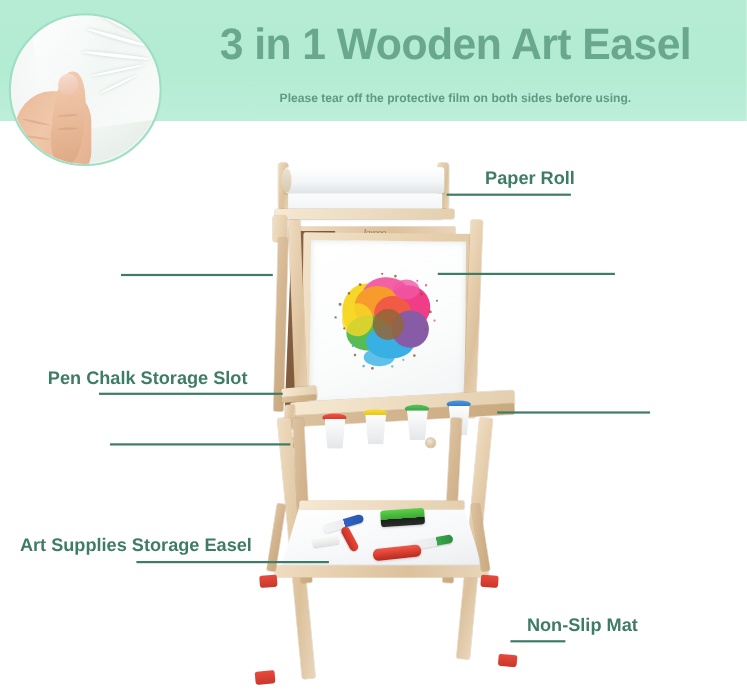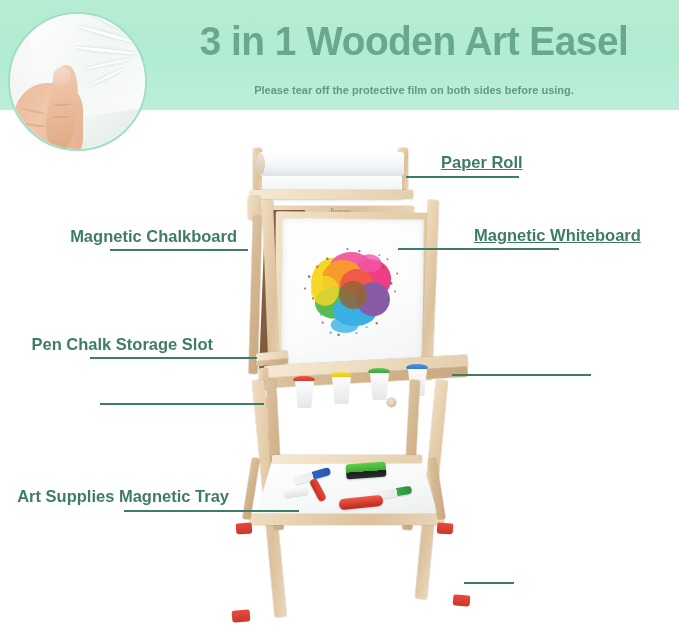--- a/index.html
+++ b/index.html
@@ -135,21 +135,21 @@
   
   .callout {
     position: absolute;
     font-family: "Liberation Sans Narrow","Liberation Sans", sans-serif;
     font-weight: 700;
     font-size: 16.5px;
     line-height: 19px;
     color: #3f7c66;
     white-space: nowrap;
   }
-  .callout.right { text-align: center; text-decoration: underline; }
+  .callout.right { text-align: center; }
   .callout.left  { text-align: right; }
 
   .leader {
     position: absolute;
     height: 2px;
     background: #3f7c66;
   }
 
   
   .easel { position: absolute; left: 0; top: 0; width: 679px; height: 634px; }
@@ -382,31 +382,30 @@
 
     <div class="foot" style="left:232px; top:610px; width:18px; height:12px; transform:rotate(-5deg);"></div>
     <div class="foot" style="left:453px; top:595px; width:17px; height:11px; transform:rotate(5deg);"></div>
     <div class="foot" style="left:236px; top:523px; width:16px; height:11px; transform:rotate(-4deg);"></div>
     <div class="foot" style="left:437px; top:523px; width:16px; height:11px; transform:rotate(4deg);"></div>
   </div>
 
   <div class="callout right" style="left:441px; top:153px;">Paper Roll</div>
   <div class="leader" style="left:406px; top:176px; width:113px;"></div>
 
-  <div class="callout right" style="left:474px; top:226px;">Magnetic Whiteboard</div>
   <div class="leader" style="left:398px; top:248px; width:161px;"></div>
 
   <div class="leader" style="left:452px; top:374px; width:139px;"></div>
 
+  <div class="callout right" style="left:479px; top:560px;">Non-Slip Mat</div>
   <div class="leader" style="left:464px; top:582px; width:50px;"></div>
 
-  <div class="callout left" style="left:0px; top:227px; width:237px;">Magnetic Chalkboard</div>
   <div class="leader" style="left:110px; top:249px; width:138px;"></div>
 
-  <div class="callout left" style="left:0px; top:335px; width:213px;">Pen Chalk Storage Slot</div>
+  <div class="callout left" style="left:12px; top:335px; width:213px;">Pen Chalk Storage Slot</div>
   <div class="leader" style="left:90px; top:357px; width:167px;"></div>
 
   <div class="leader" style="left:100px; top:403px; width:164px;"></div>
 
-  <div class="callout left" style="left:0px; top:487px; width:229px;">Art Supplies Magnetic Tray</div>
+  <div class="callout left" style="left:0px; top:487px; width:229px;">Art Supplies Storage Easel</div>
   <div class="leader" style="left:124px; top:510px; width:175px;"></div>
 
 </div>
 
 </body></html>

